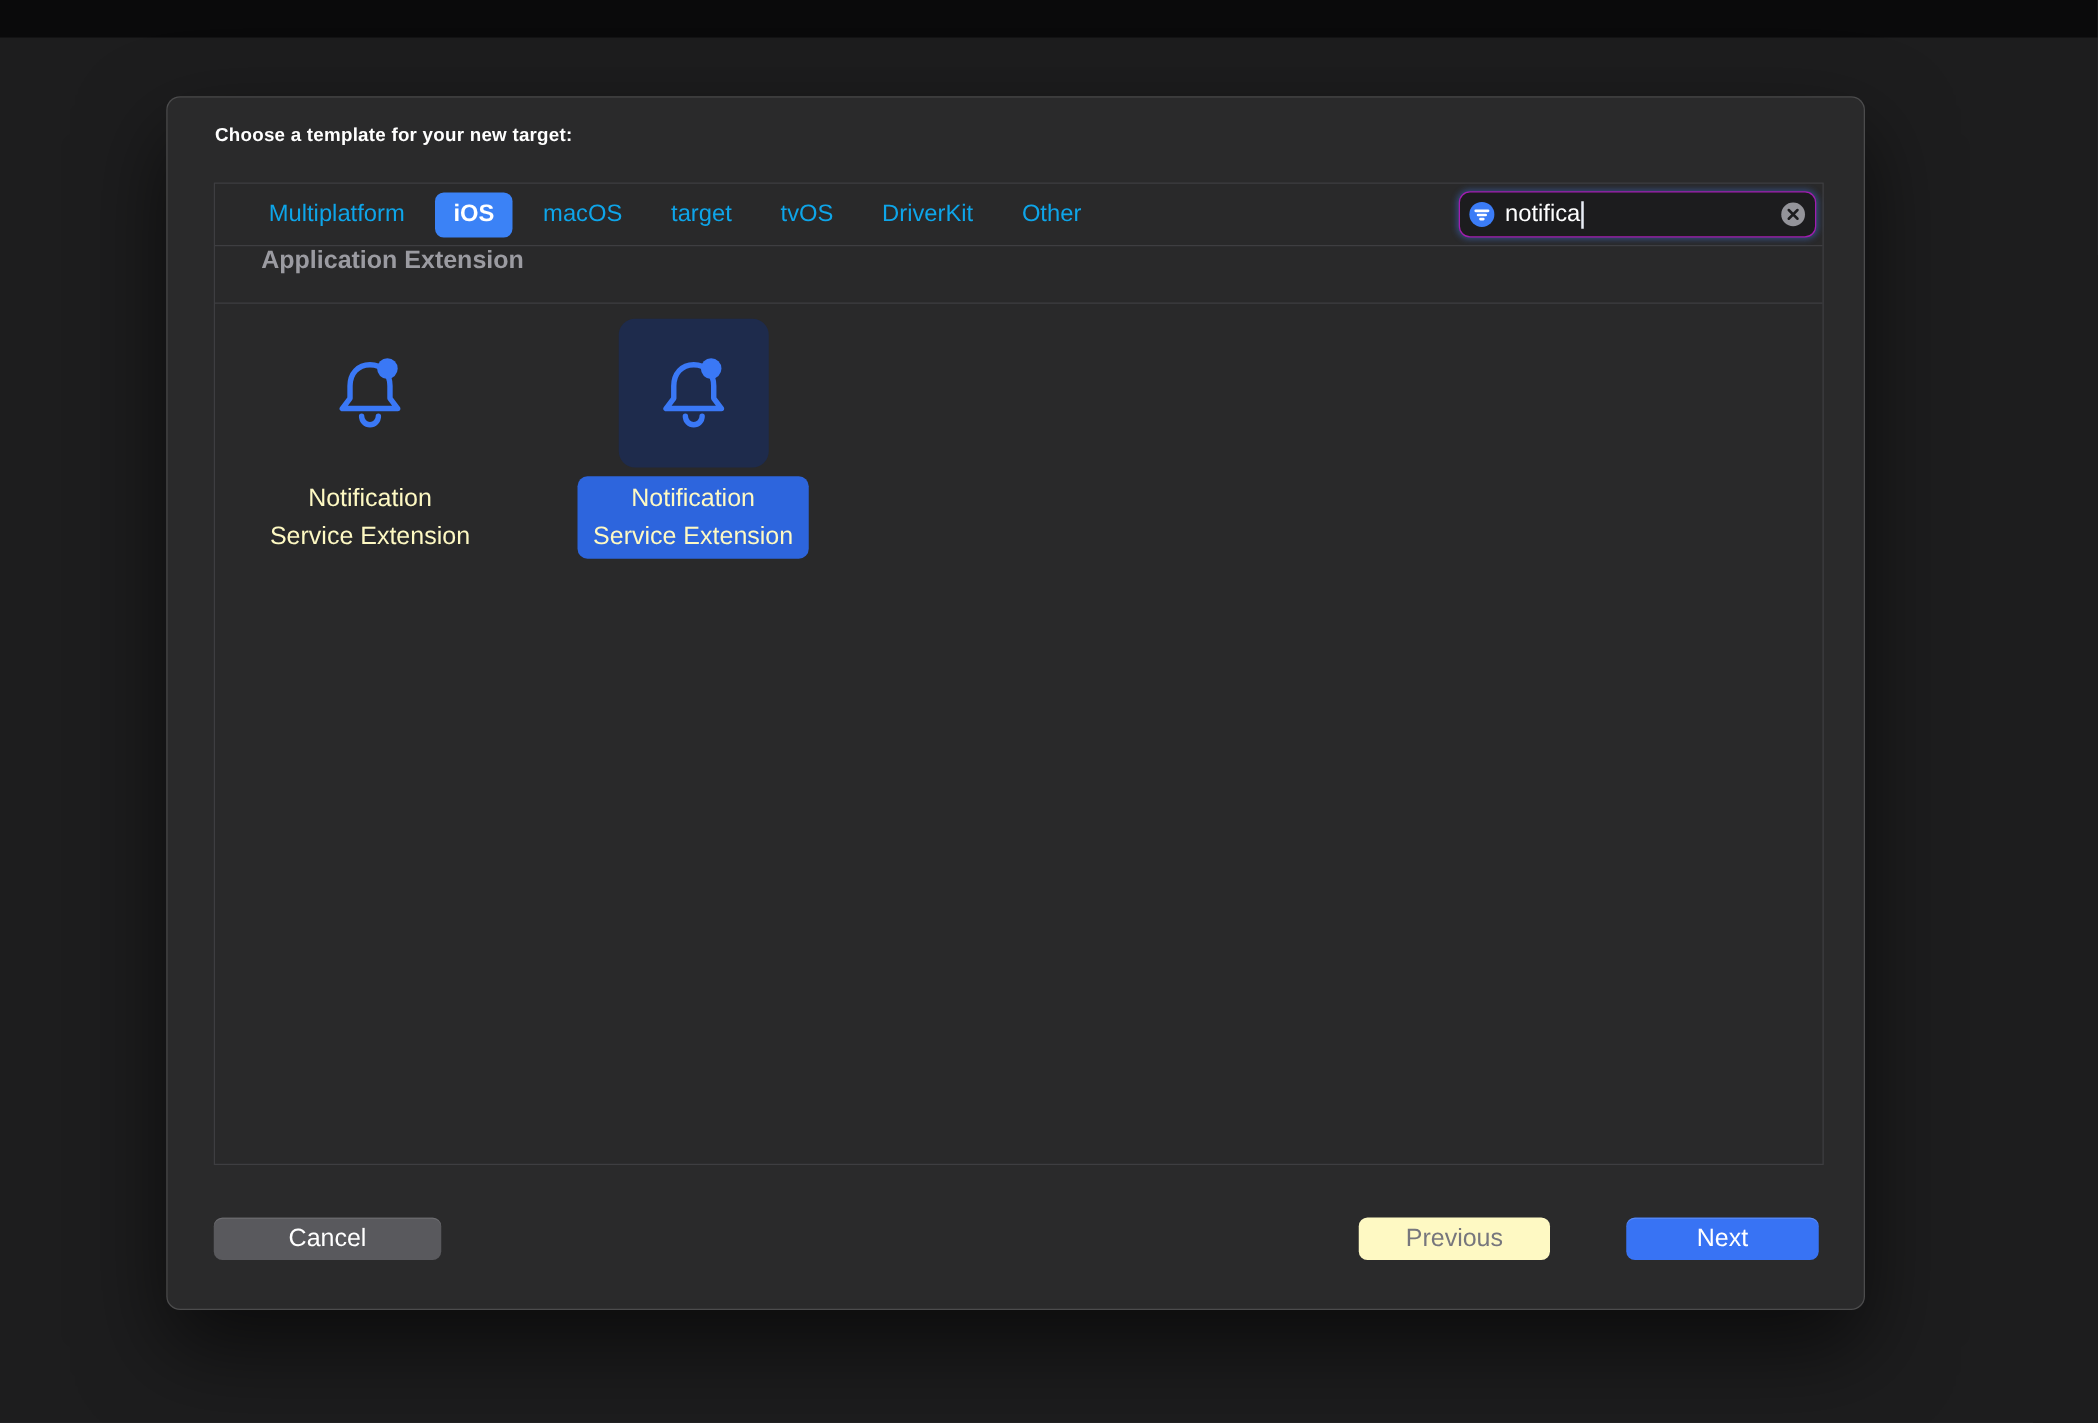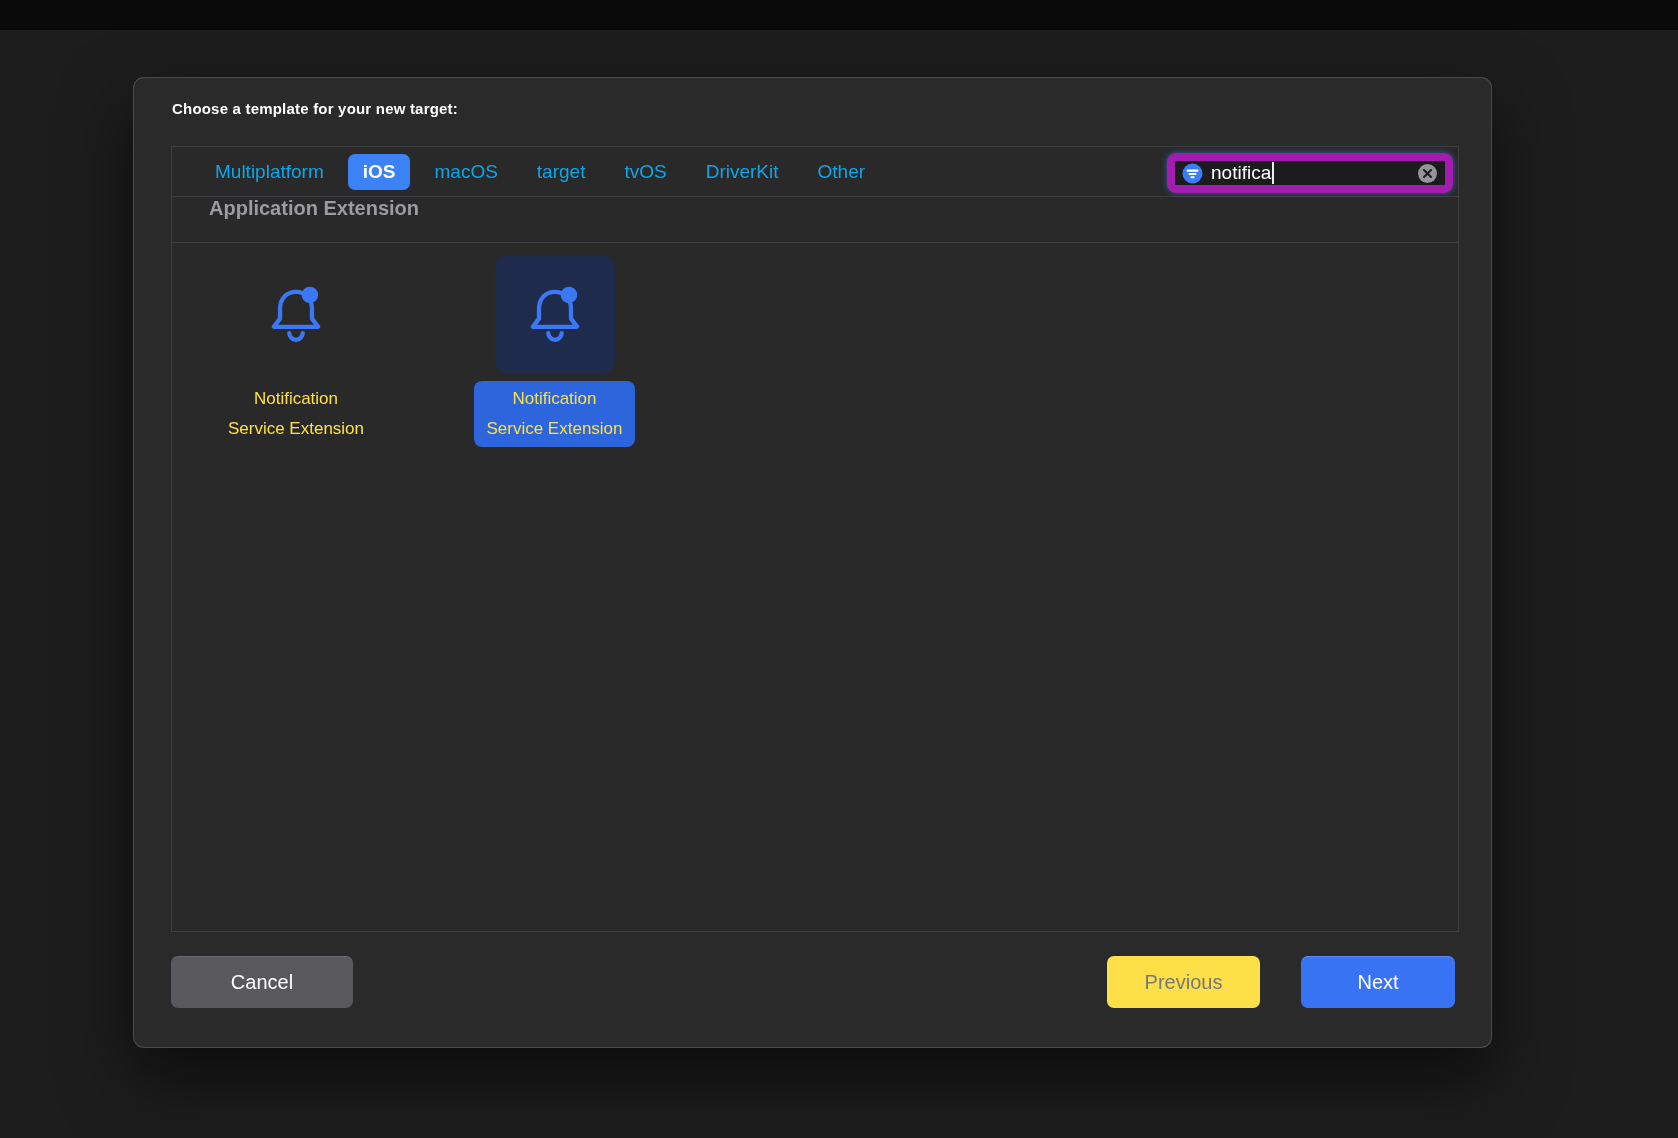--- a/index.html
+++ b/index.html
@@ -34,21 +34,21 @@
   }
   .tab{
     font-size:19px;color:#0ea5e9;padding:7px 15px;border-radius:7px;
     margin-right:9px;cursor:default;white-space:nowrap;
   }
   .tab.selected{background:#3b82f6;font-weight:600;color:#ffffff;}
   
   .search-field{
     position:absolute;right:5px;top:6px;width:286px;height:37px;
     box-sizing:border-box;background:#1c1c1e;
-    border:8px solid #a21caf;border-radius:9px;
+    border:1px solid #a21caf;border-radius:9px;
     box-shadow:0 0 5px 1px rgba(66,125,240,0.45);
     display:flex;align-items:center;padding:12px 7px;
   }
   .search-text{
     color:#ffffff;font-size:19px;margin-left:8px;white-space:pre;
   }
   .caret{
     display:inline-block;width:2px;height:22px;background:#e8ecf5;
     margin-left:1px;vertical-align:middle;
   }
@@ -64,38 +64,38 @@
   .template-item{position:absolute;top:12px;text-align:center;cursor:default;}
   .template-item.item-0{left:13px;width:222px;}
   .template-item.item-1{left:268px;width:229px;}
   .icon-tile{
     width:120px;height:119px;margin:0 auto;border-radius:13px;
     display:flex;align-items:center;justify-content:center;
   }
   .template-item.selected .icon-tile{background:#1e2b4c;}
   .template-label{
     margin-top:7px;display:inline-block;
-    font-size:17px;line-height:30px;color:#fde047;
+    font-size:20px;line-height:30px;color:#fef9c3;
     padding:3px 12px;border-radius:8px;
   }
   .template-item.selected .template-label{background:#2d65dd;}
   
   .footer{
     position:absolute;left:37px;right:36px;bottom:39px;
     display:flex;align-items:center;
   }
   .btn{
-    height:52px;border-radius:7px;border:none;
+    height:34px;border-radius:7px;border:none;
     display:flex;align-items:center;justify-content:center;
     font-size:20px;font-family:inherit;color:#ffffff;cursor:default;
     box-sizing:border-box;
   }
   .btn-cancel{width:182px;background:#59595d;box-shadow:inset 0 1px 0 rgba(255,255,255,0.12);}
   .spacer{flex:1;}
-  .btn-previous{width:153px;background:#fde047;color:#77777d;margin-right:22px;}
+  .btn-previous{width:153px;background:#fef9c3;color:#77777d;margin-right:42px;}
   .btn-next{width:154px;background:#3873f4;box-shadow:inset 0 1px 0 rgba(255,255,255,0.18);margin-left:19px;}
 </style>
 </head>
 <body>
 
 <div class="menubar-strip"></div>
 
 <div class="dialog">
 
   <div class="dialog-title">Choose a template for your new target:</div>

